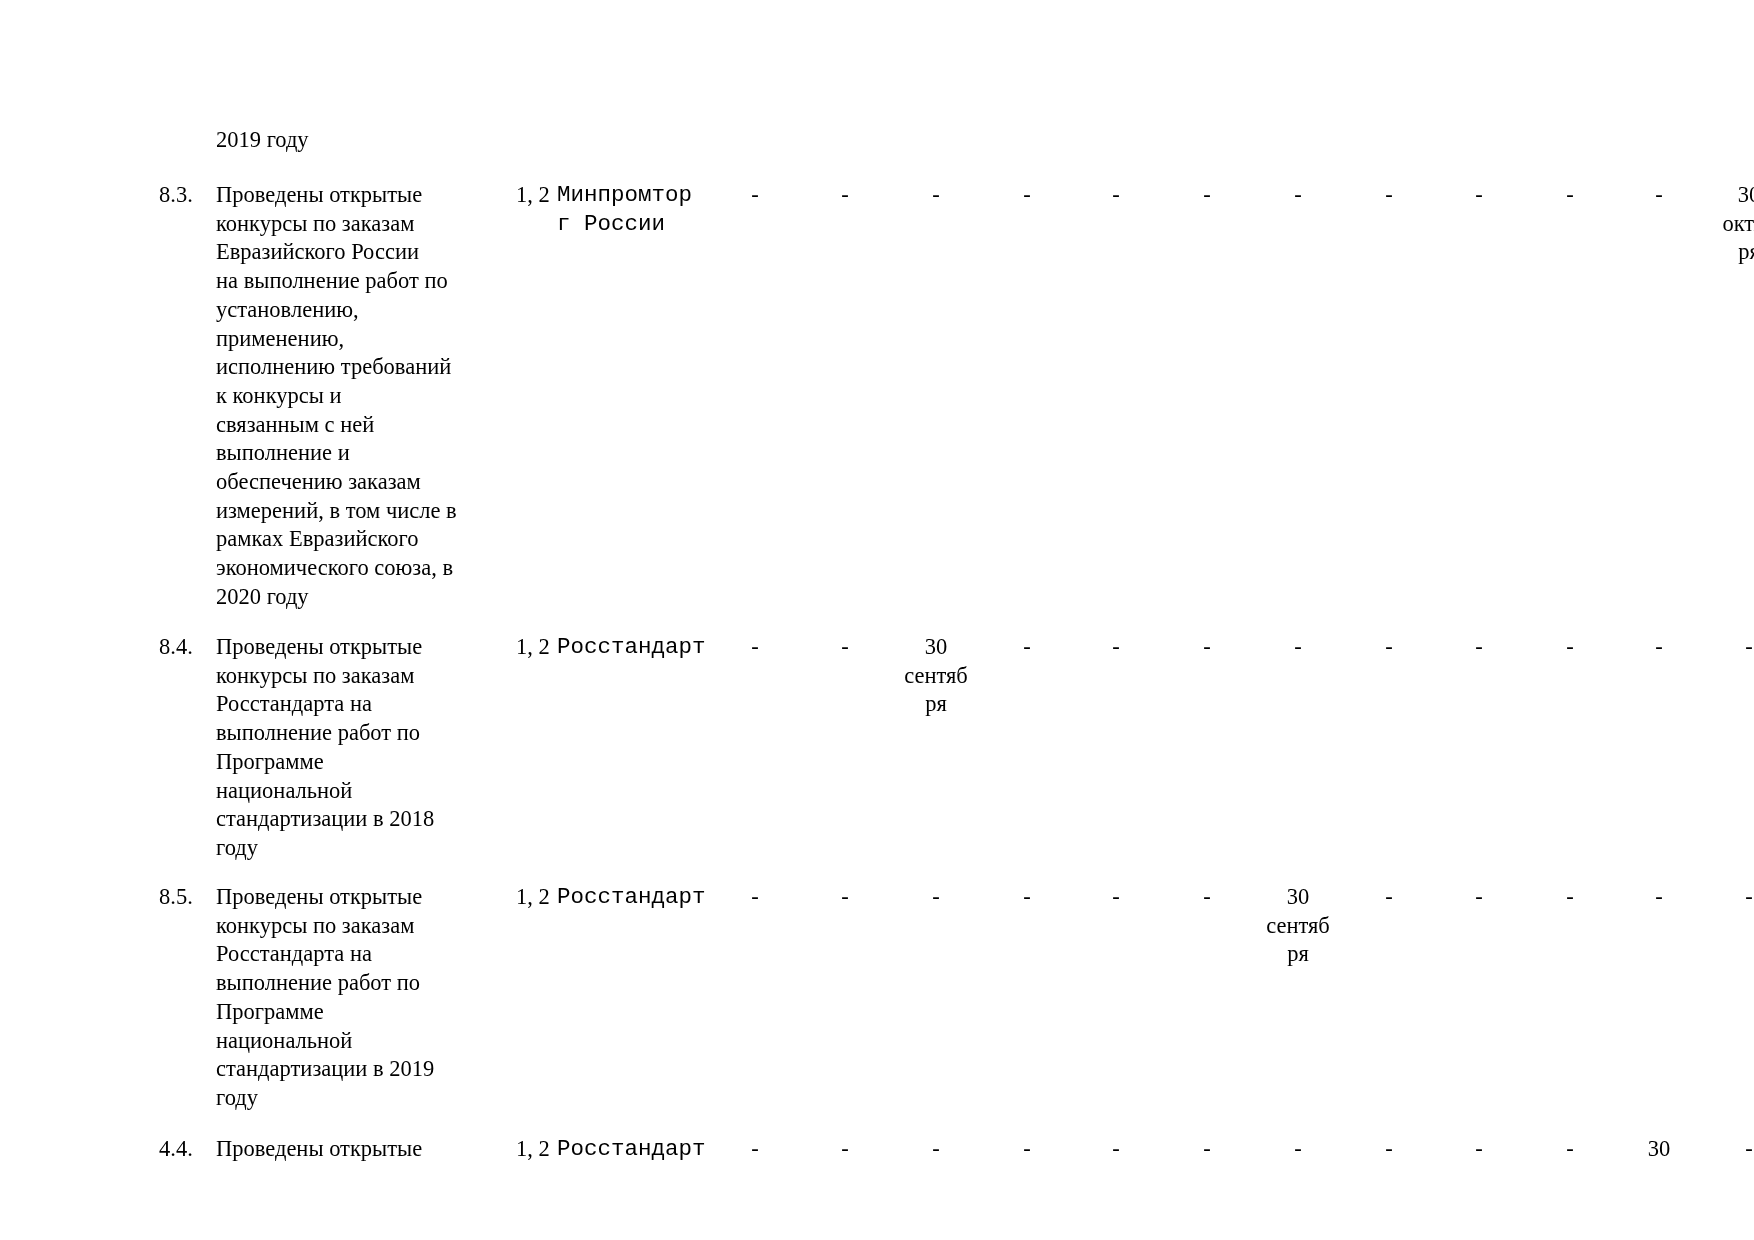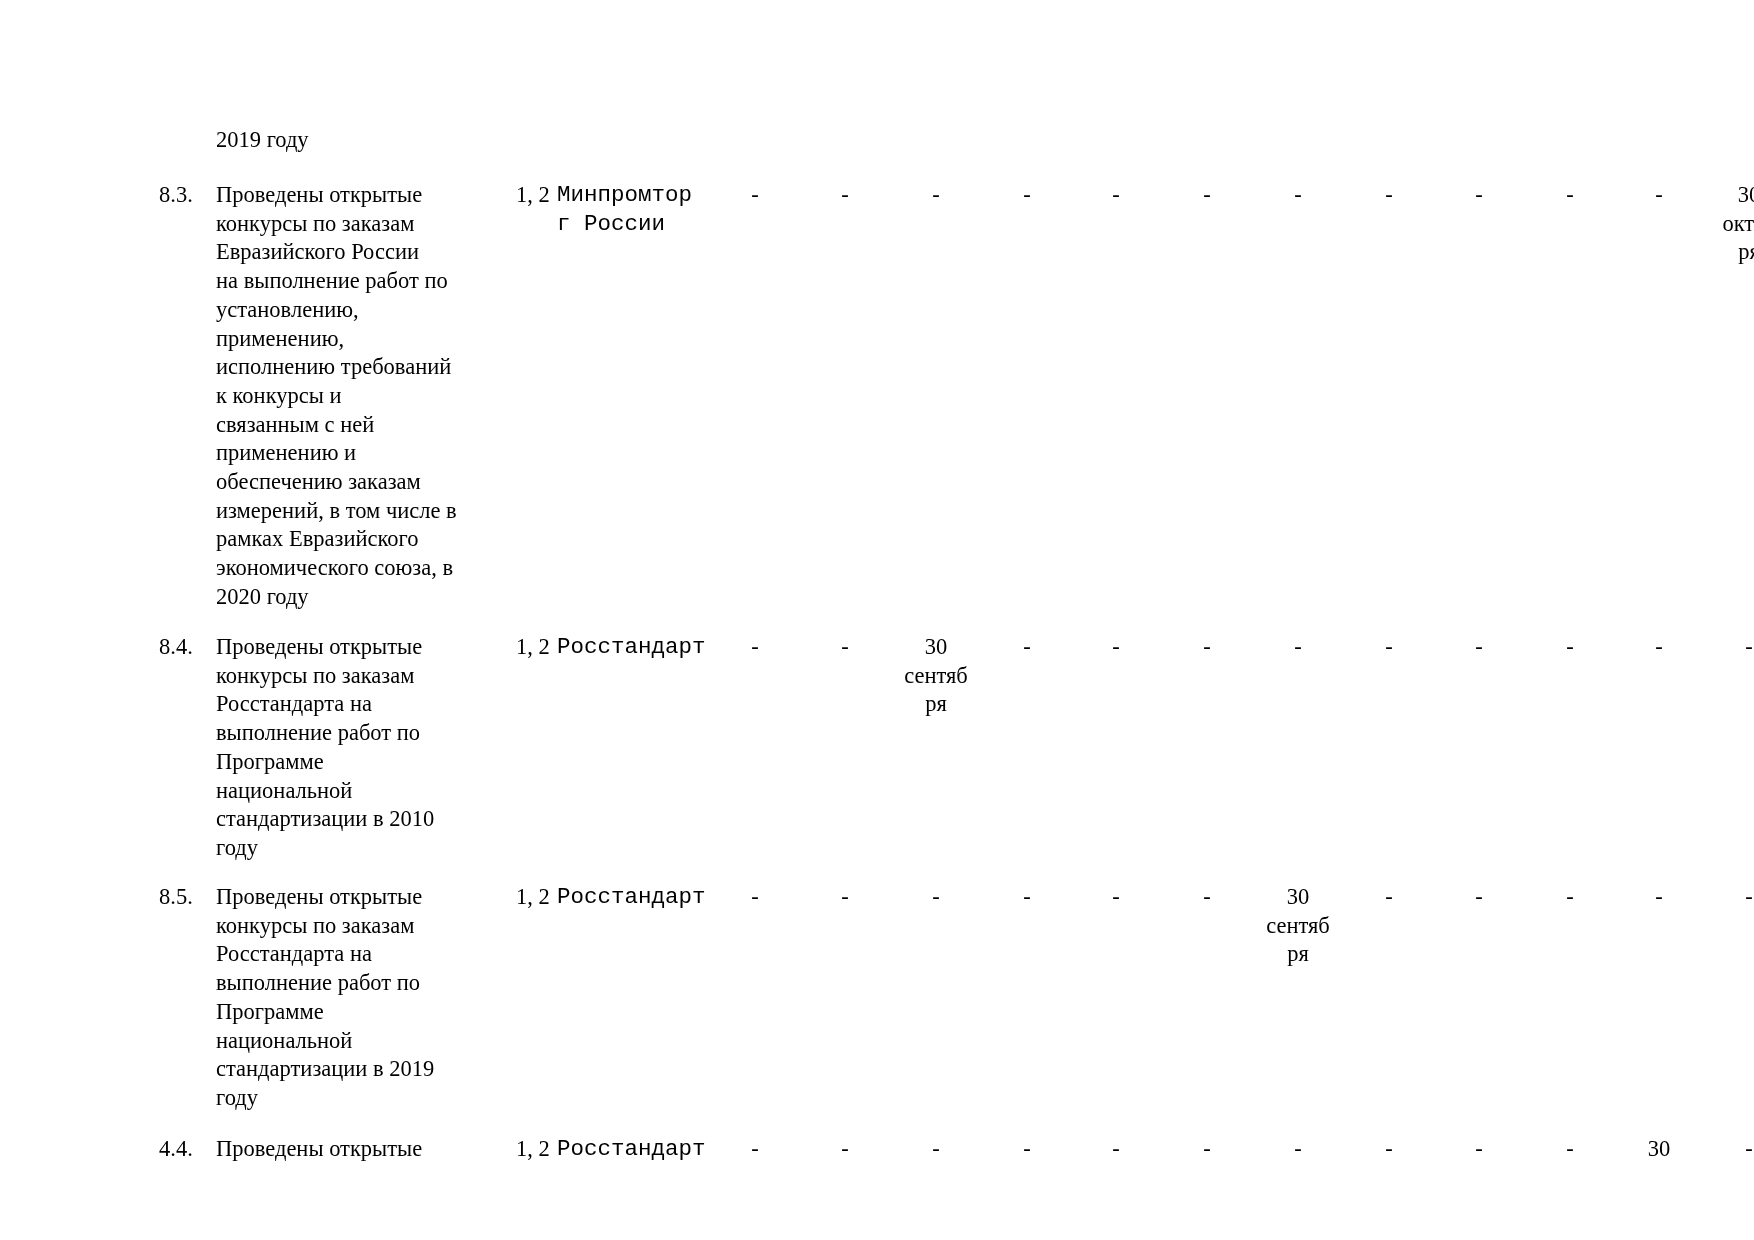--- a/index.html
+++ b/index.html
@@ -27,21 +27,21 @@
         <div class="desc">
           <span class="line">Проведены открытые</span>
           <span class="line">конкурсы по заказам</span>
           <span class="line">Евразийского России</span>
           <span class="line">на выполнение работ по</span>
           <span class="line">установлению,</span>
           <span class="line">применению,</span>
           <span class="line">исполнению требований</span>
           <span class="line">к конкурсы и</span>
           <span class="line">связанным с ней</span>
-          <span class="line">применению и</span>
+          <span class="line">выполнение и</span>
           <span class="line">обеспечению заказам</span>
           <span class="line">измерений, в том числе в</span>
           <span class="line">рамках Евразийского</span>
           <span class="line">экономического союза, в</span>
           <span class="line">2020 году</span>
         </div>
         <span class="code">1, 2</span>
         <div class="agency">
           <span class="line">Минпромтор</span>
           <span class="line">г России</span>
@@ -87,21 +87,21 @@
       </div>
       <div class="row" style="top: 633px;">
         <span class="num">8.4.</span>
         <div class="desc">
           <span class="line">Проведены открытые</span>
           <span class="line">конкурсы по заказам</span>
           <span class="line">Росстандарта на</span>
           <span class="line">выполнение работ по</span>
           <span class="line">Программе</span>
           <span class="line">национальной</span>
-          <span class="line">стандартизации в 2010</span>
+          <span class="line">стандартизации в 2018</span>
           <span class="line">году</span>
         </div>
         <span class="code">1, 2</span>
         <div class="agency">
           <span class="line">Росстандарт</span>
         </div>
         <div class="cell" style="left: 755px;">
           <span class="line">-</span>
         </div>
         <div class="cell" style="left: 845px;">

